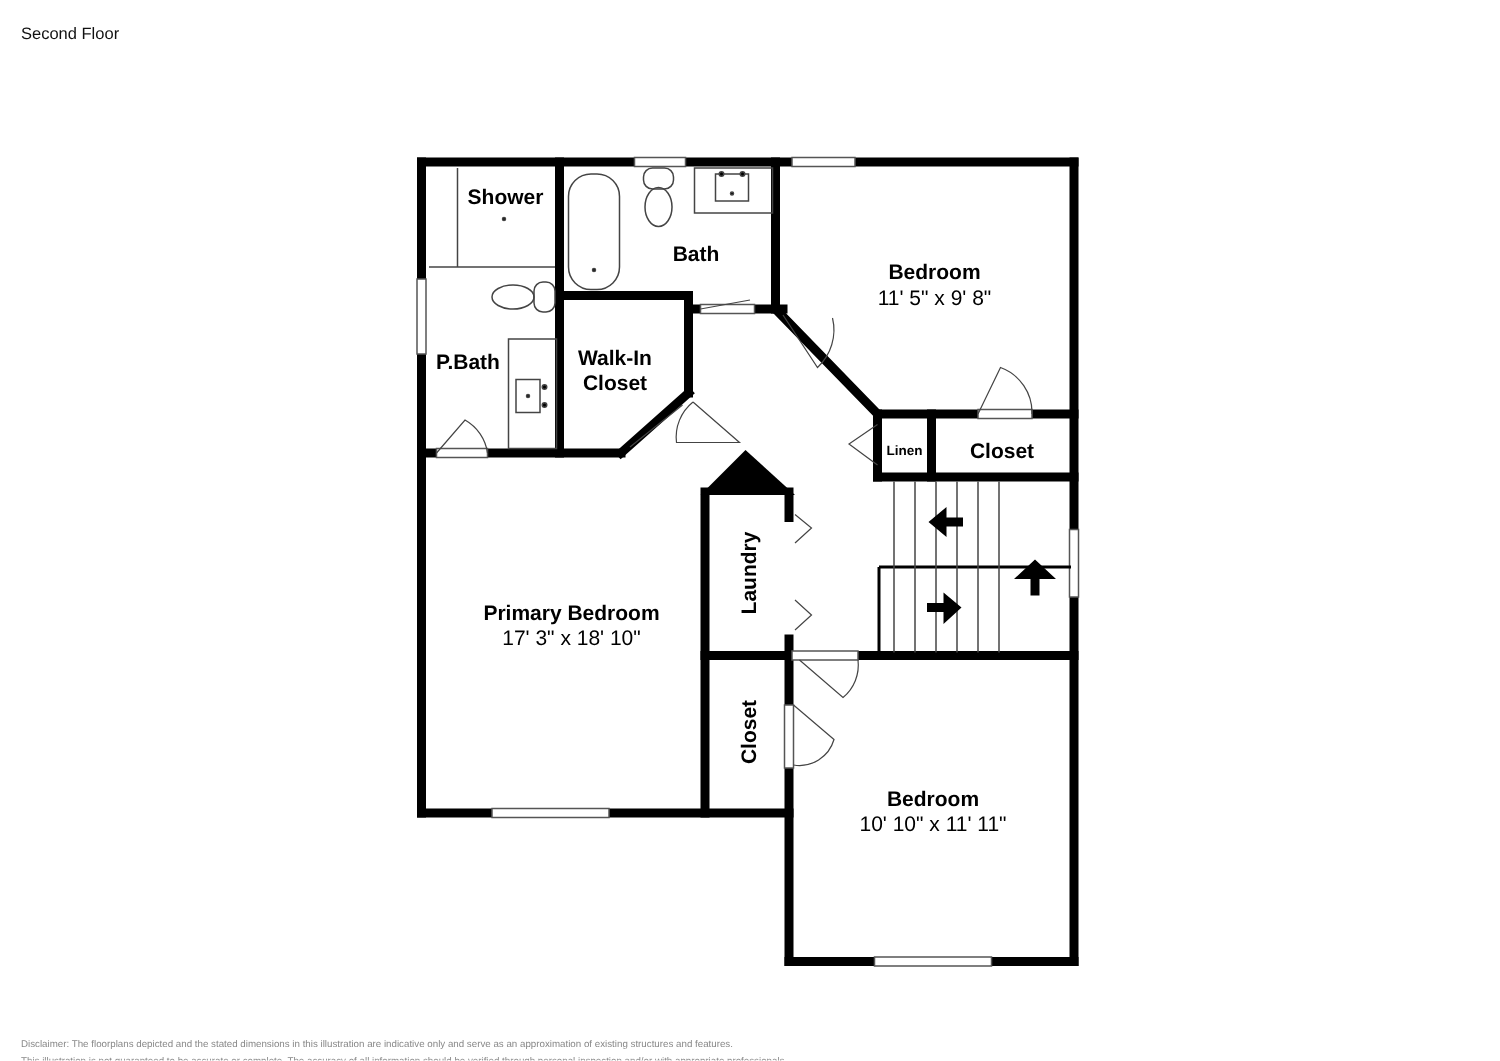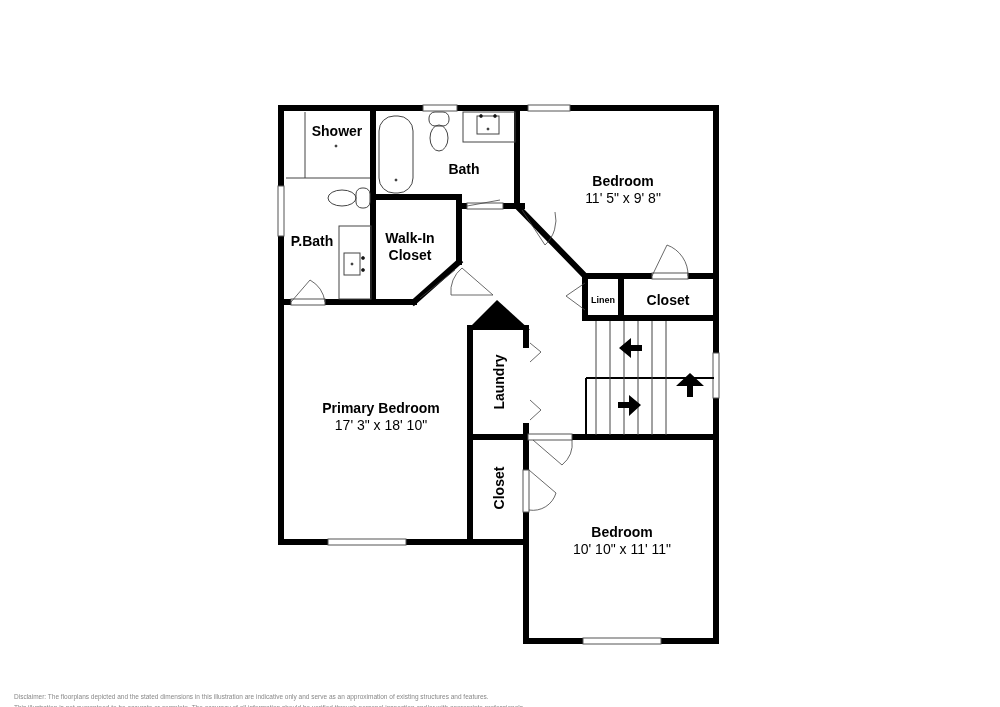--- a/index.html
+++ b/index.html
@@ -7,20 +7,21 @@
   .header { position: absolute; left: 14px; top: 14px; font-size: 11px; line-height: 19px; color: #111; }
   .disclaimer { position: absolute; left: 14px; top: 691px; font-size: 6.5px; line-height: 11px; color: #888; white-space: nowrap; }
   svg.plan { position: absolute; left: 0; top: 0; }
   .lbl { font-family: "Liberation Sans", sans-serif; font-weight: bold; fill: #000; }
   .dim { font-family: "Liberation Sans", sans-serif; fill: #000; }
 </style>
 </head>
 <body>
 
 <div class="header">
+  <div>Second Floor</div>
 </div>
 
 <svg class="plan" width="1000" height="707" viewBox="0 0 1000 707">
 
   <g stroke="#000" stroke-width="6" fill="none" stroke-linecap="square">
 
     <line x1="281" y1="108" x2="716" y2="108"></line>
 
     <line x1="281" y1="108" x2="281" y2="542"></line>
 

